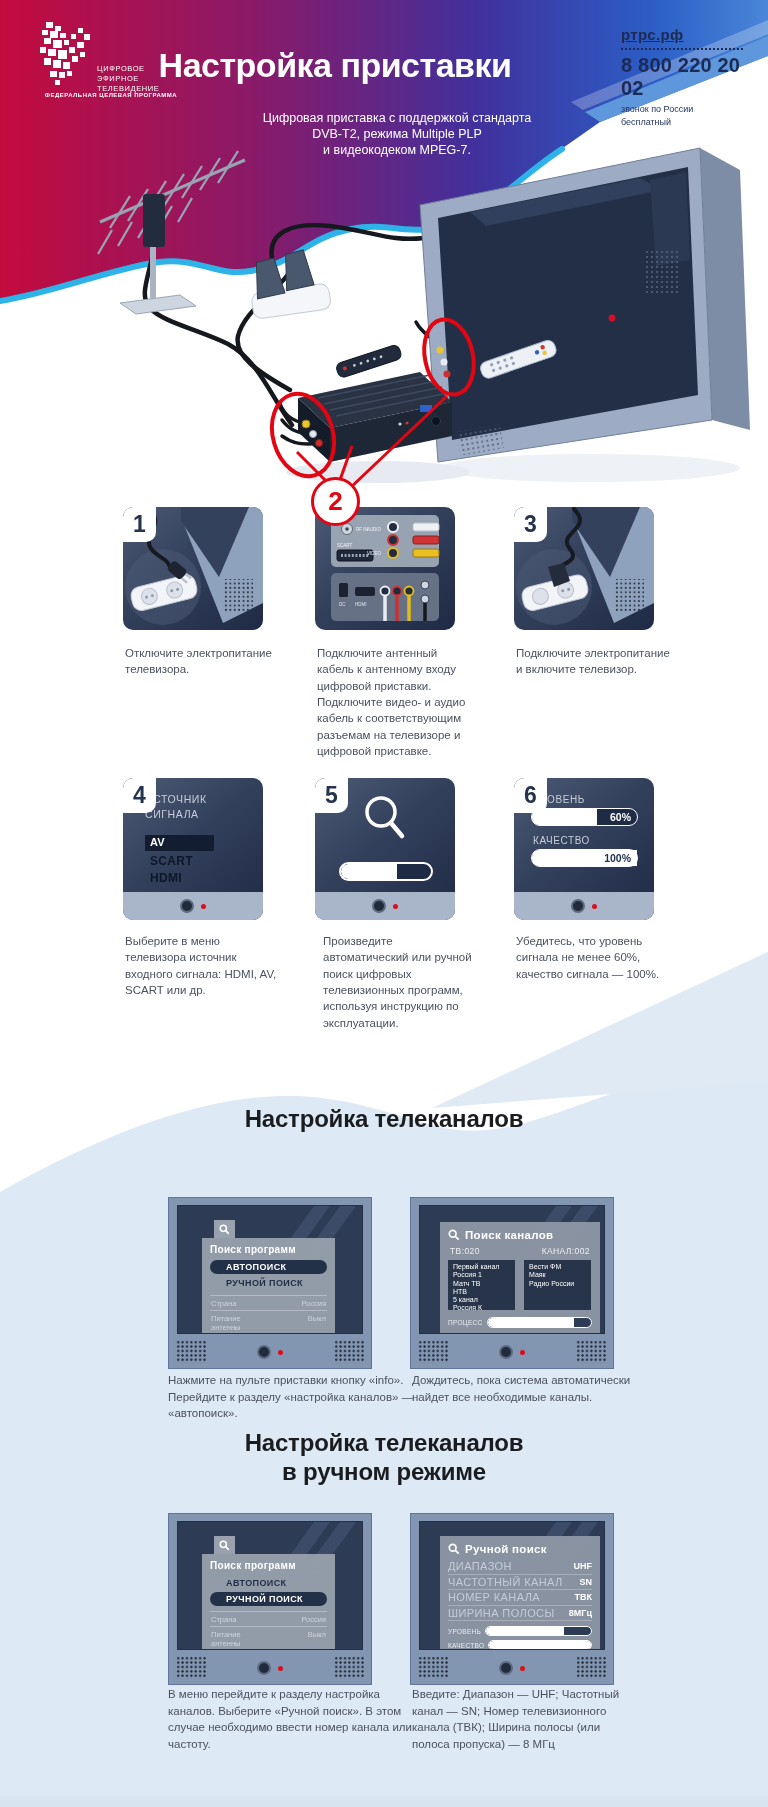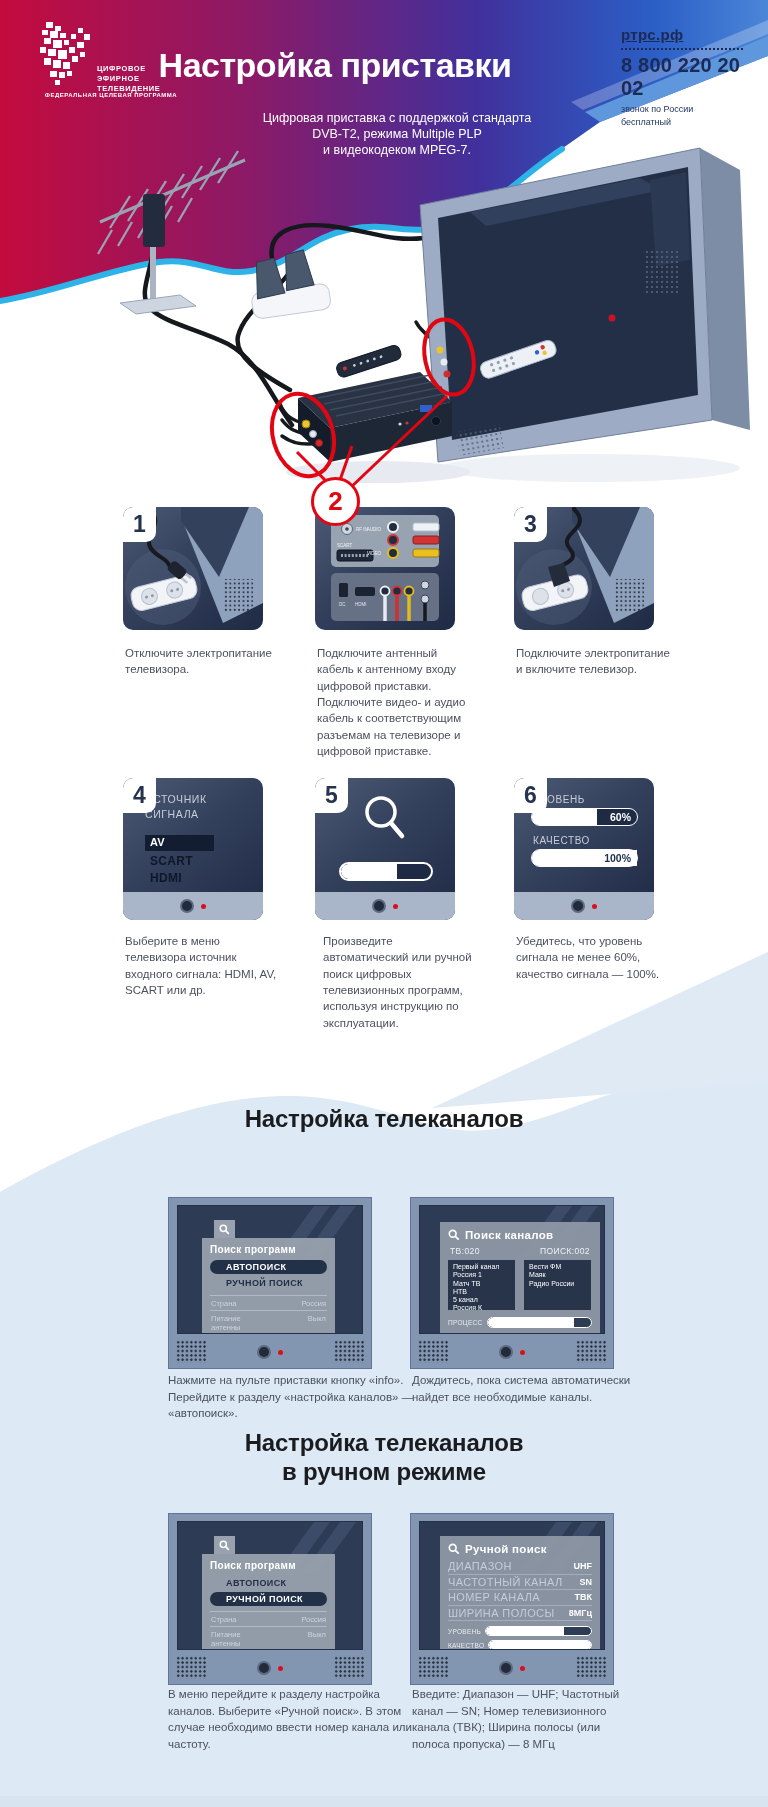--- a/index.html
+++ b/index.html
@@ -3,21 +3,21 @@
 <meta charset="utf-8">
 <style>
   html,body{margin:0;padding:0;background:#fff;}
   .page{position:relative;width:768px;height:1807px;overflow:hidden;background:#fff;
         font-family:"Liberation Sans","DejaVu Sans",sans-serif;}
   .abs{position:absolute;}
 
   
   .hero-title{position:absolute;left:0;top:46px;width:670px;text-align:center;
     font-size:34px;font-weight:800;color:#fff;letter-spacing:-0.5px;}
-  .logo-text{position:absolute;left:97px;top:64px;color:#fff;font-size:7.5px;font-weight:700;
+  .logo-text{position:absolute;left:97px;top:64px;color:#fff;font-size:7.5px;font-weight:400;
     line-height:1.3;letter-spacing:.6px;}
   .logo-program{position:absolute;left:36px;top:92px;width:150px;text-align:center;color:#fff;
     font-size:6px;font-weight:700;letter-spacing:.5px;}
   .contact{position:absolute;left:621px;top:26px;width:130px;color:#1c2b55;}
   .contact .site{font-size:15px;font-weight:800;text-decoration:underline;letter-spacing:.3px;color:#1c2b55;display:inline-block;}
   .contact .dots{border-top:2px dotted #1c2b55;margin:4px 0 4px 0;width:122px;height:0;}
   .contact .phone{font-size:20px;font-weight:600;letter-spacing:.2px;}
   .contact .note{font-size:9px;line-height:1.4;margin-top:3px;color:#243560;}
   .lead{position:absolute;left:232px;top:110px;width:330px;text-align:center;color:#fff;
     font-size:12.5px;line-height:1.28;}
@@ -487,21 +487,21 @@
       <div class="cpanel">
         <div class="chead">
           <svg width="12" height="12" viewBox="0 0 11 11">
             <circle cx="4.3" cy="4.3" r="3.1" fill="none" stroke="#fff" stroke-width="1.5"></circle>
             <line x1="6.7" y1="6.7" x2="9.8" y2="9.8" stroke="#fff" stroke-width="1.7"></line>
           </svg>
           <span>Поиск каналов</span>
         </div>
         <div class="ccounts">
           <span>ТВ:020</span>
-          <span>ПОИСК:002</span>
+          <span>КАНАЛ:002</span>
         </div>
         <div class="cboxes">
           <div class="cbox">
               <div class="chline">Первый канал</div>
               <div class="chline">Россия 1</div>
               <div class="chline">Матч ТВ</div>
               <div class="chline">НТВ</div>
               <div class="chline">5 канал</div>
               <div class="chline">Россия К</div>
             </div>

